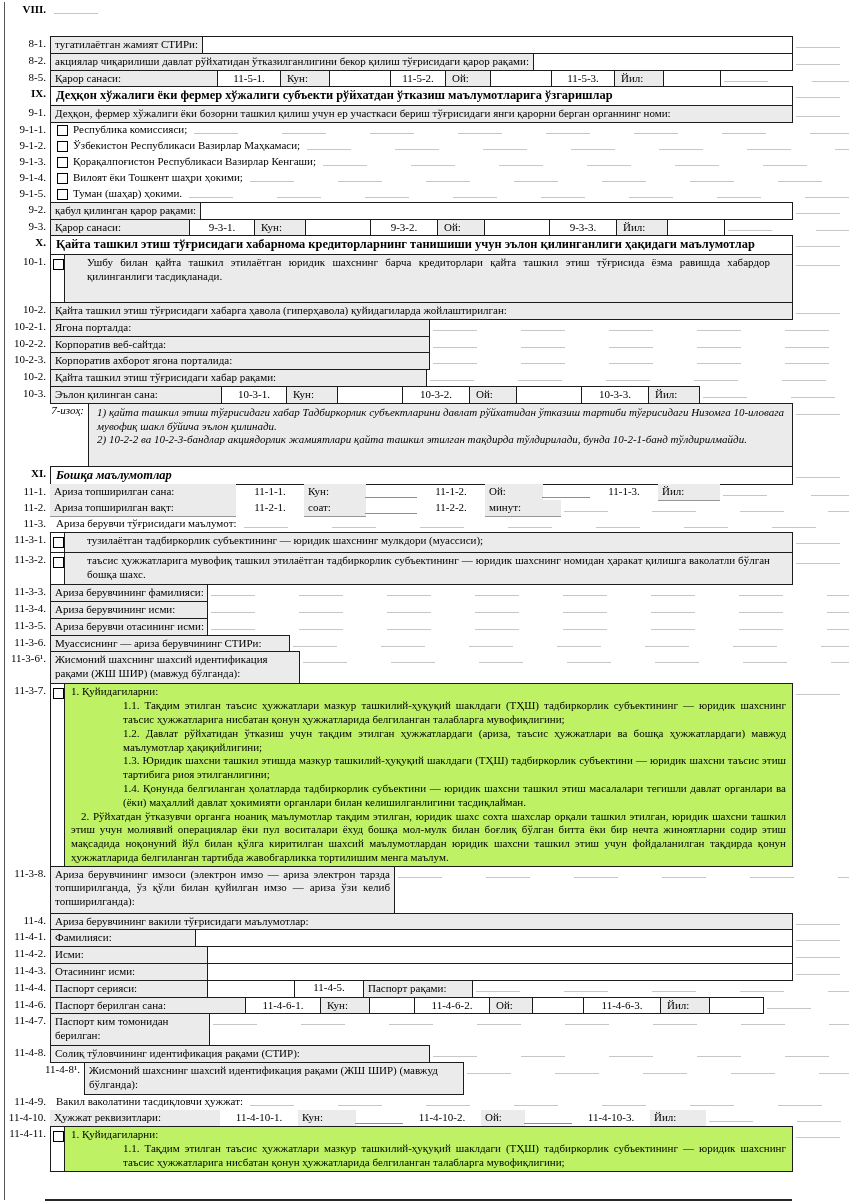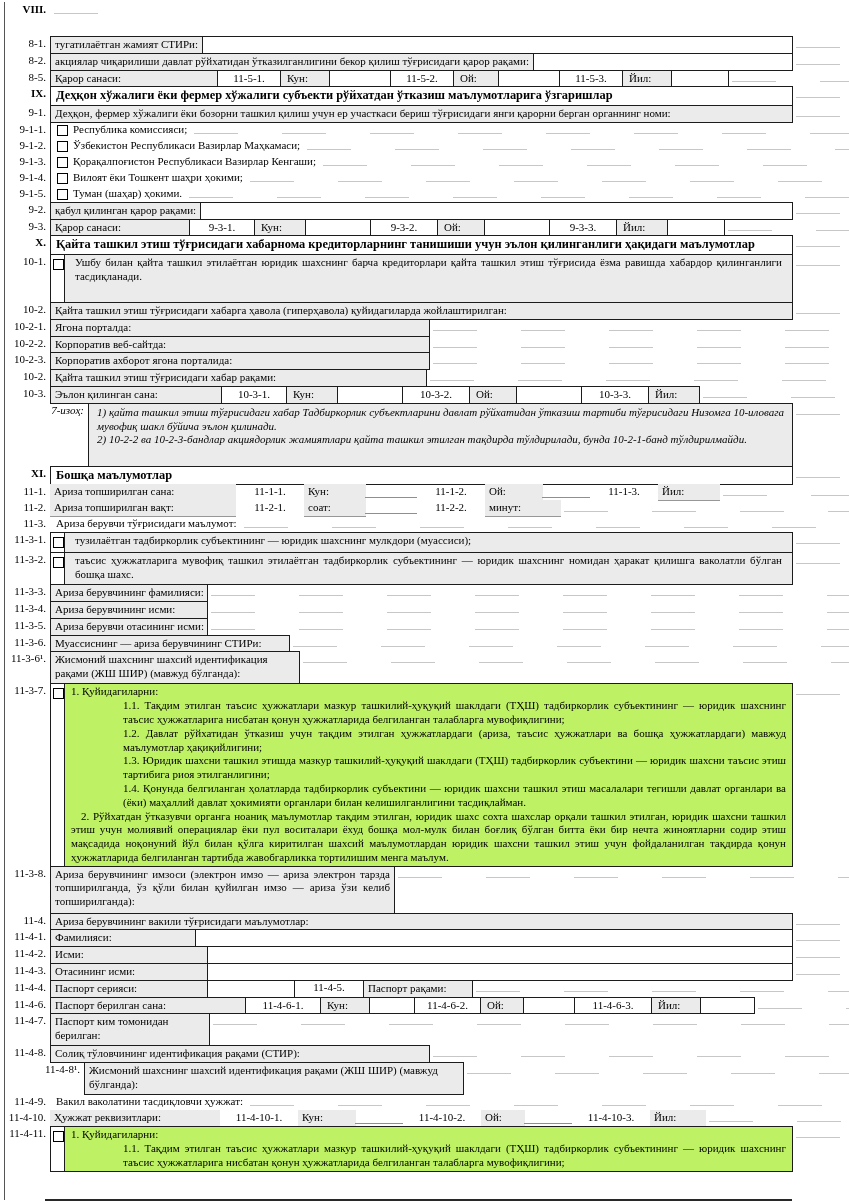--- a/index.html
+++ b/index.html
@@ -23,21 +23,21 @@
   .slabp{background:var(--shade);border-bottom:1px solid #979797}
   .code{border:1px solid var(--bc);background:#fff;text-align:center}
   .codep{text-align:center}
   .inp{border:1px solid var(--bc);background:#fff}
   .ul{align-self:flex-end;height:1px;background:#8f8f8f;margin-bottom:3px;padding:0}
   .ptext{padding-left:6px;white-space:nowrap}
   .chkcell{width:15px;border:1px solid var(--bc);padding:3px 0 0 2px}
   .chki{display:flex;align-items:center;gap:5px;border-left:1px solid var(--bc);padding-left:6px;white-space:nowrap}
   .chkbox{width:9px;height:9px;border:1px solid #000;background:#fff;flex:0 0 auto;display:inline-block}
   .chkcell .chkbox{margin-top:1px}
-  .sblock{background:var(--shade);border:1px solid var(--bc);text-align:justify;padding:1px 10px}
+  .sblock{background:var(--shade);border:1px solid var(--bc);text-align:justify;padding:1px 22px}
   .bigblock{border:1px solid var(--bc);background:#bef264;padding:1px 6px}
   .noteblock{background:var(--shade);border:1px solid var(--bc);font-style:italic;padding:2px 8px}
   .noteblock .p,.bigblock .p{text-align:justify}
   .p.ind{padding-left:52px}
   .p.ti{text-indent:10px}
   .ghost{background-image:repeating-linear-gradient(90deg,var(--ghost) 0 44px,transparent 44px 88px);
          background-size:88px 1px;background-repeat:repeat-x;background-position:4px 11px;padding:0}
 </style>
 </head>
 <body>
@@ -60,21 +60,21 @@
         <div class="cell lab">акциялар чиқарилиши давлат рўйхатидан ўтказилганлигини бекор қилиш тўғрисидаги қарор рақами:</div>
         <div class="cell inp" style="flex: 1 1 auto;"></div>
         <div class="cell ghost" style="width: 57px;"></div>
       </div>
       <div class="row">
         <div class="num">8-5.</div>
         <div class="cell lab" style="width: 168px;">Қарор санаси:</div>
         <div class="cell code" style="width: 64px;">11-5-1.</div>
         <div class="cell slab" style="width: 50px;">Кун:</div>
         <div class="cell inp" style="width: 62px;"></div>
-        <div class="cell code" style="width: 64px;">11-5-2.</div>
+        <div class="cell code" style="width: 56px;">11-5-2.</div>
         <div class="cell slab" style="width: 46px;">Ой:</div>
         <div class="cell inp" style="width: 62px;"></div>
         <div class="cell code" style="width: 64px;">11-5-3.</div>
         <div class="cell slab" style="width: 50px;">Йил:</div>
         <div class="cell inp" style="width: 58px;"></div>
         <div class="cell ghost" style="flex: 1 1 auto;"></div>
       </div>
       <div class="row">
         <div class="num b">IX.</div>
         <div class="cell sec" style="flex: 1 1 auto;">Деҳқон хўжалиги ёки фермер хўжалиги субъекти рўйхатдан ўтказиш маълумотларига ўзгаришлар</div>
@@ -197,21 +197,21 @@
       <div class="row" style="min-height: 64px;">
         <div class="num i" style="width: 88px;">7-изоҳ:</div>
         <div class="cell noteblock" style="flex: 1 1 auto;">
           <div class="p">1) қайта ташкил этиш тўғрисидаги хабар Тадбиркорлик субъектларини давлат рўйхатидан ўтказиш тартиби тўғрисидаги Низомга 10-иловага мувофиқ шакл бўйича эълон қилинади.</div>
           <div class="p">2) 10-2-2 ва 10-2-3-бандлар акциядорлик жамиятлари қайта ташкил этилган тақдирда тўлдирилади, бунда 10-2-1-банд тўлдирилмайди.</div>
         </div>
         <div class="cell ghost" style="width: 57px;"></div>
       </div>
       <div class="row">
         <div class="num b">XI.</div>
-        <div class="cell sec" style="flex: 1 1 auto;">Бошқа маълумотлар</div>
+        <div class="cell sec" style="flex: 1 1 auto; font-style: italic;">Бошқа маълумотлар</div>
         <div class="cell ghost" style="width: 57px;"></div>
       </div>
       <div class="row">
         <div class="num">11-1.</div>
         <div class="cell slabp" style="width: 186px;">Ариза топширилган сана:</div>
         <div class="cell codep" style="width: 70px;">11-1-1.</div>
         <div class="cell slabp" style="width: 62px;">Кун:</div>
         <div class="cell ul" style="width: 52px;"></div>
         <div class="cell codep" style="width: 70px;">11-1-2.</div>
         <div class="cell slabp" style="width: 58px;">Ой:</div>
@@ -320,21 +320,21 @@
         <div class="cell codep" style="width: 70px;">11-4-5.</div>
         <div class="cell lab" style="width: 110px;">Паспорт рақами:</div>
         <div class="cell ghost" style="flex: 1 1 auto;"></div>
       </div>
       <div class="row">
         <div class="num">11-4-6.</div>
         <div class="cell lab" style="width: 196px;">Паспорт берилган сана:</div>
         <div class="cell code" style="width: 76px;">11-4-6-1.</div>
         <div class="cell slab" style="width: 50px;">Кун:</div>
         <div class="cell inp" style="width: 46px;"></div>
-        <div class="cell code" style="width: 67px;">11-4-6-2.</div>
+        <div class="cell code" style="width: 76px;">11-4-6-2.</div>
         <div class="cell slab" style="width: 44px;">Ой:</div>
         <div class="cell inp" style="width: 52px;"></div>
         <div class="cell code" style="width: 78px;">11-4-6-3.</div>
         <div class="cell slab" style="width: 50px;">Йил:</div>
         <div class="cell inp" style="width: 55px;"></div>
         <div class="cell ghost" style="flex: 1 1 auto;"></div>
       </div>
       <div class="row" style="min-height: 33px;">
         <div class="num">11-4-7.</div>
         <div class="cell lab lab2" style="width: 160px;">Паспорт ким томонидан берилган:</div>

